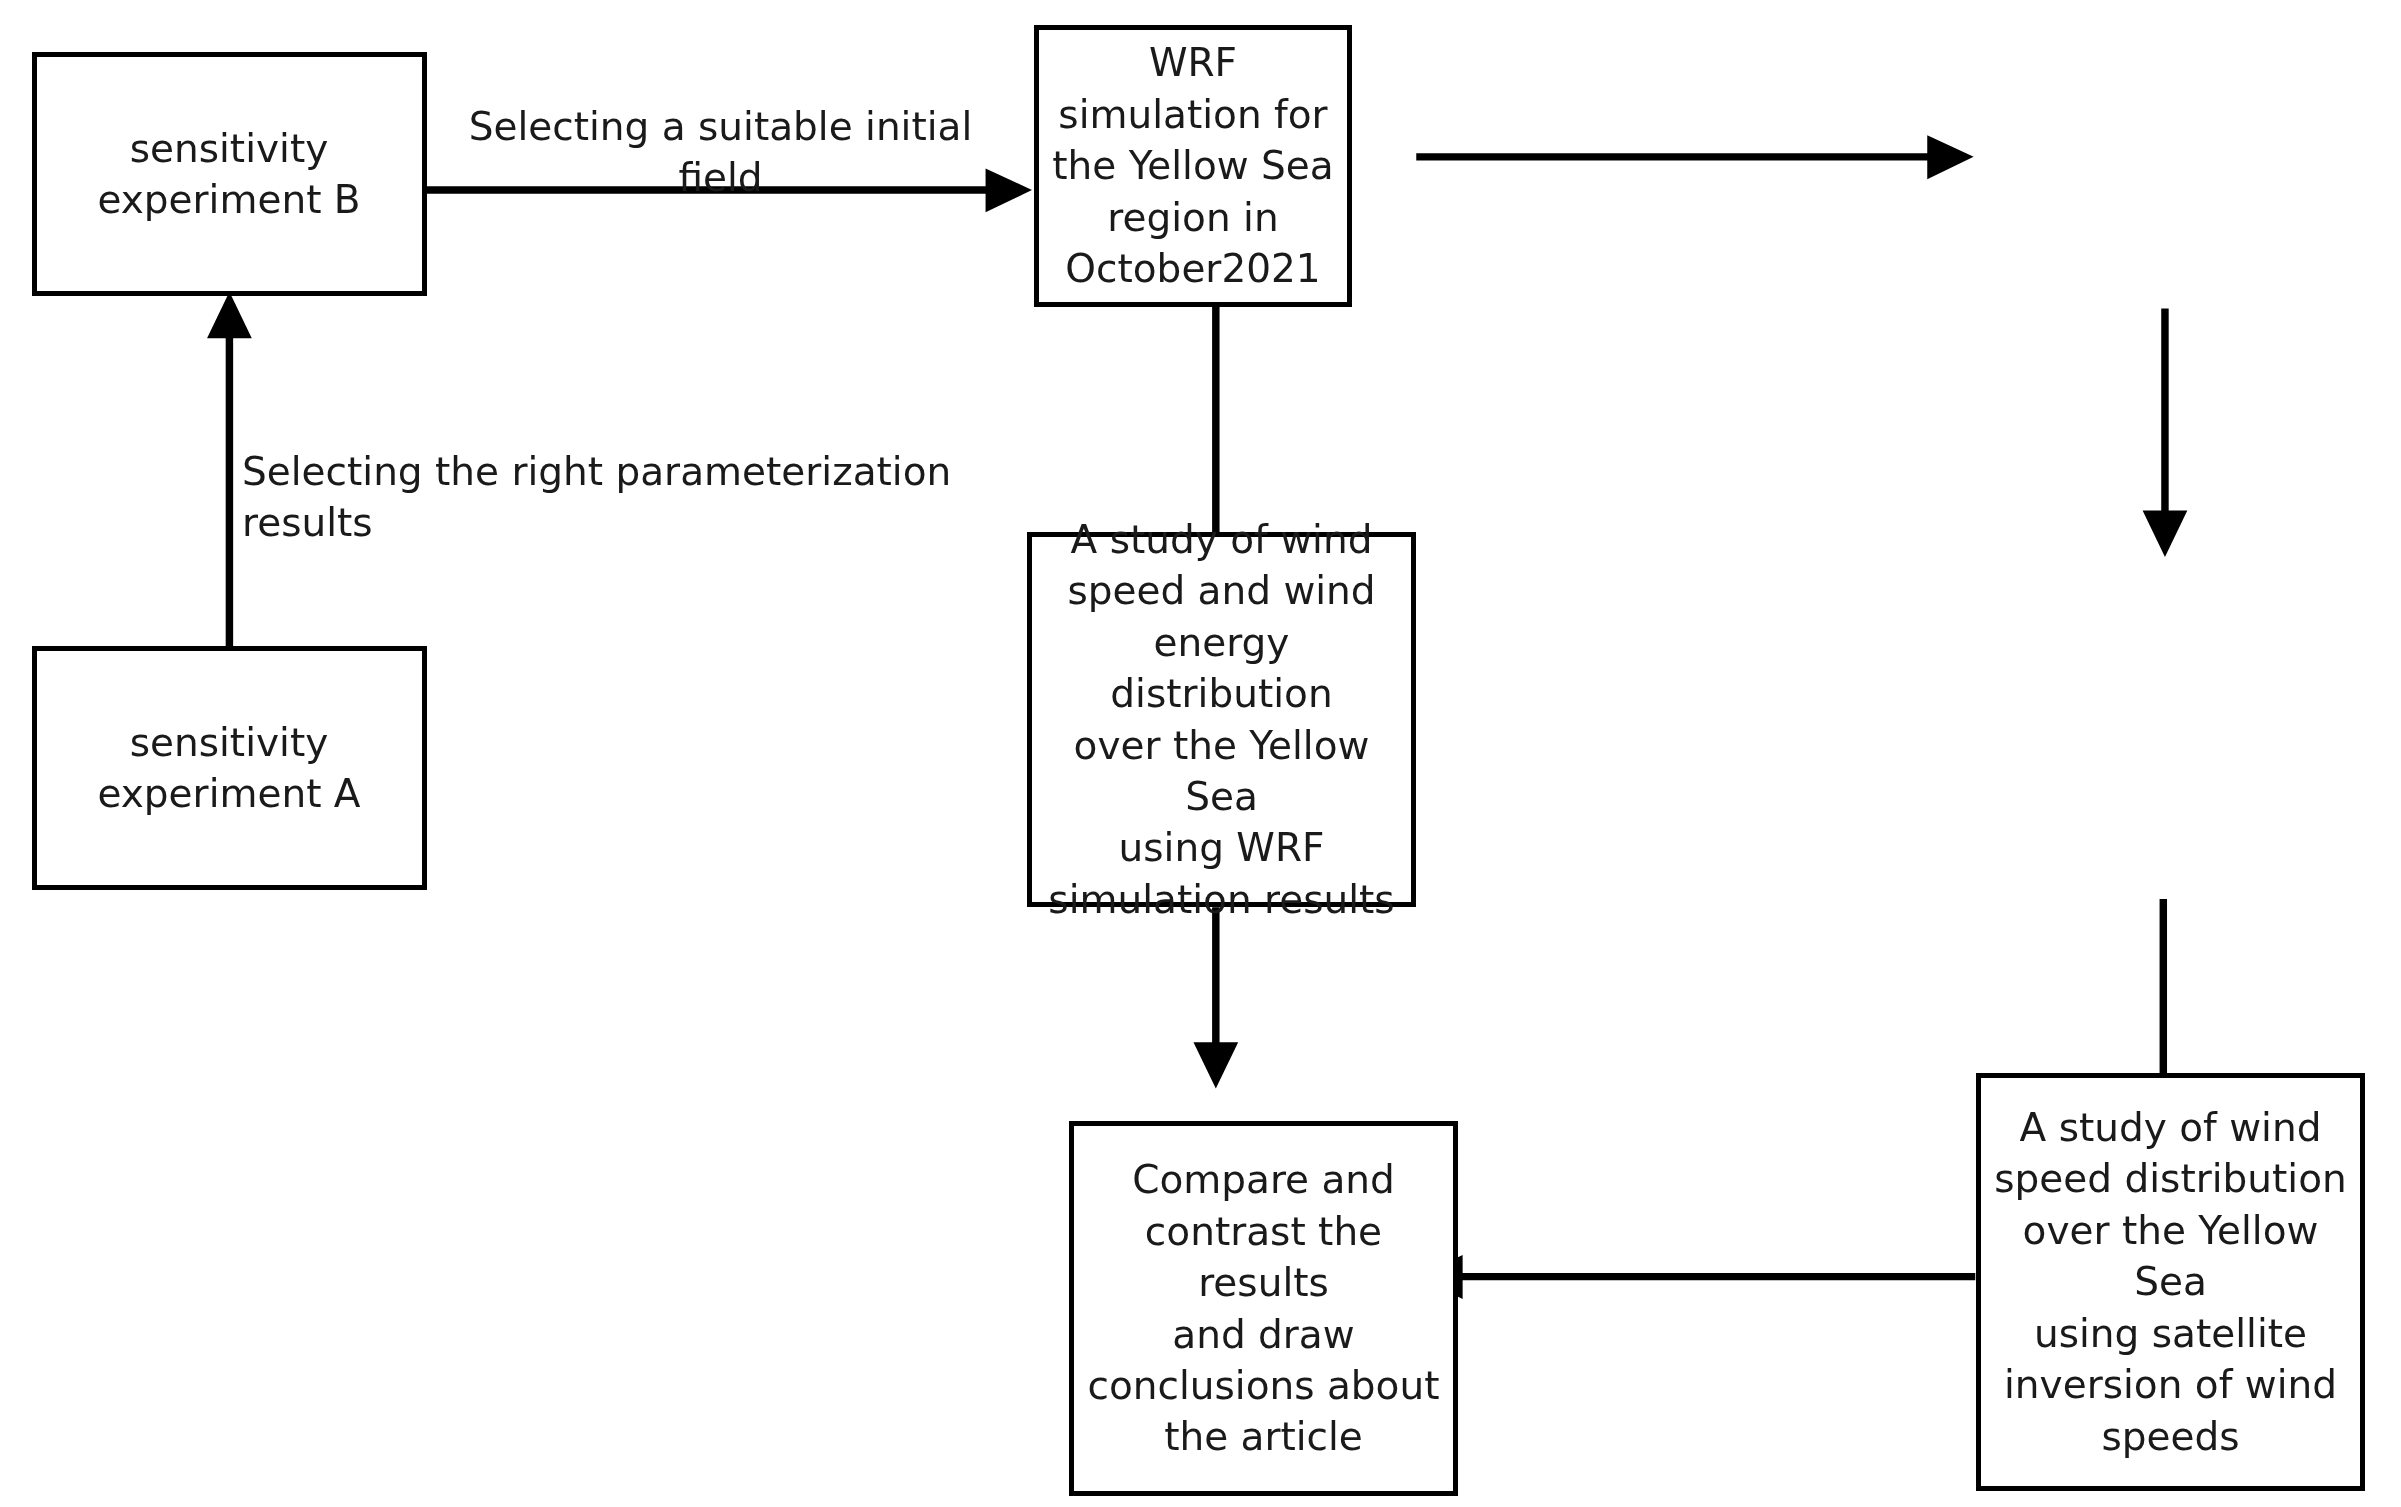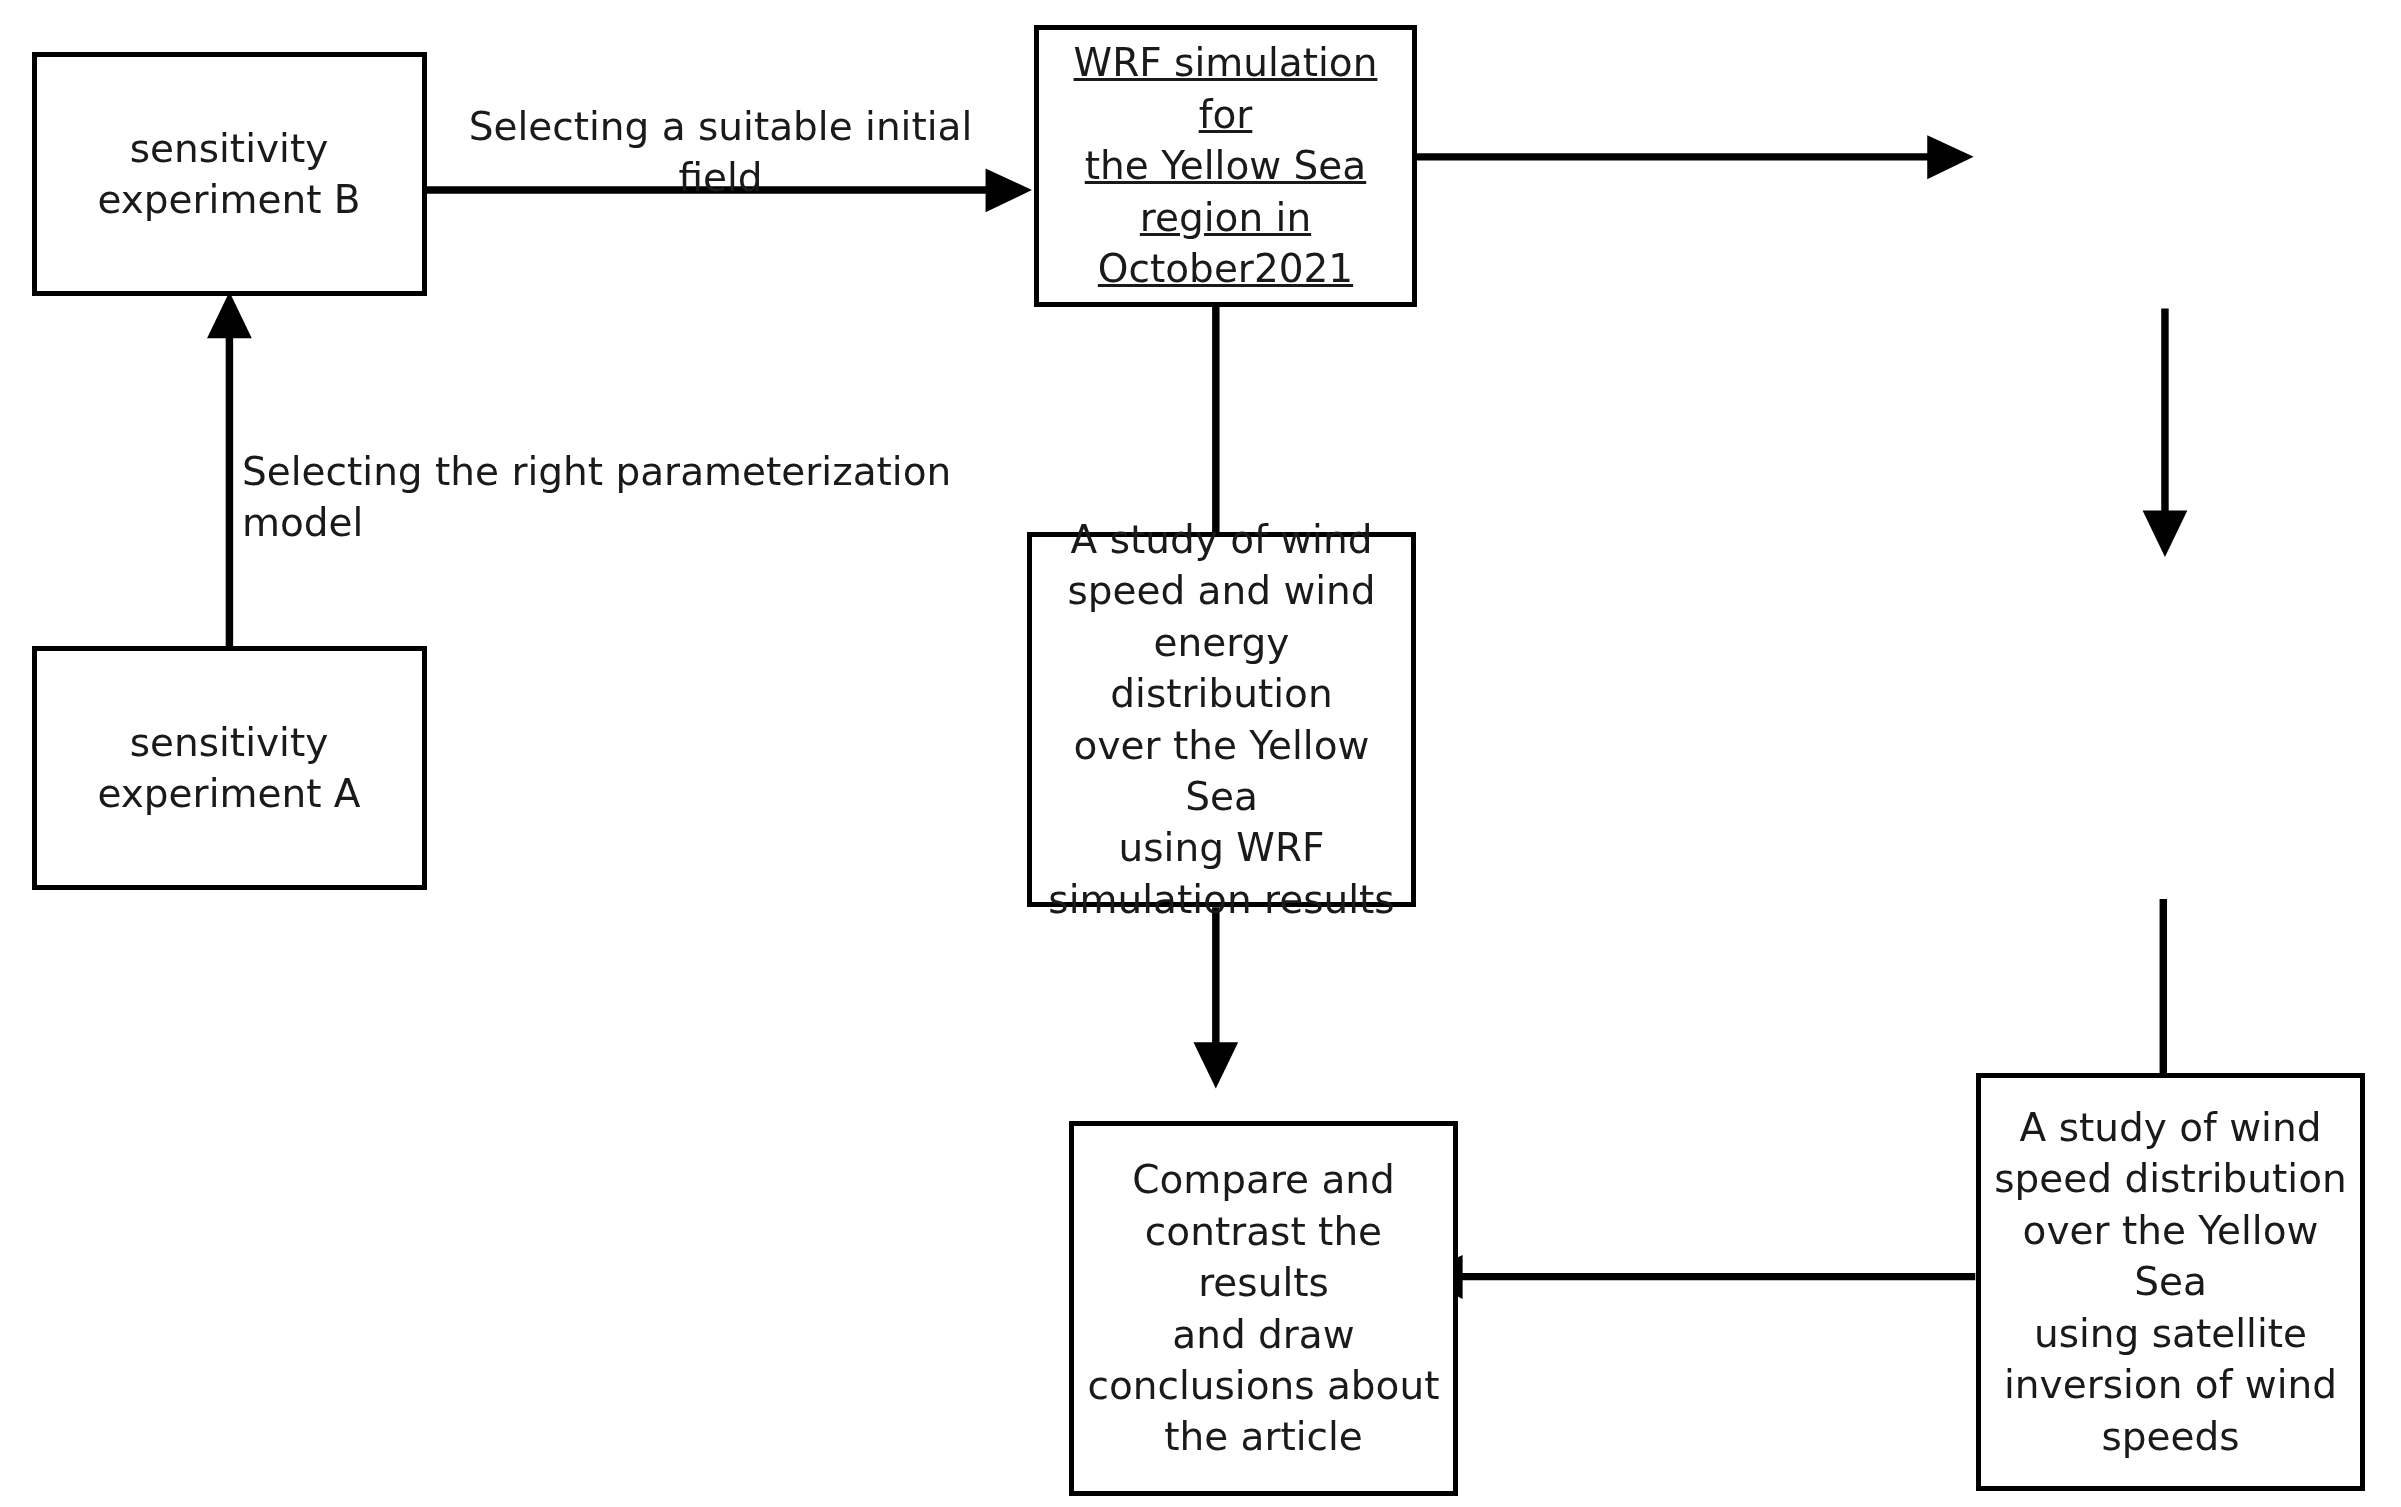--- a/index.html
+++ b/index.html
@@ -111,21 +111,21 @@
   <div class="node" style="left:31.5px; top:52px; width:395px; height:244px;">
     <span class="nlabel">sensitivity
 experiment B</span>
   </div>
 
   <div class="node" style="left:31.5px; top:646px; width:395px; height:244px;">
     <span class="nlabel">sensitivity
 experiment A</span>
   </div>
 
-  <div class="node" style="left:1034px; top:25px; width:383px; height:282px;text-decoration:underline;">
+  <div class="node" style="left:1034px; top:25px; width:318px; height:282px;">
     <span class="nlabel">WRF simulation for
 the Yellow Sea
 region in
 October2021</span>
   </div>
 
 
   <div class="node" style="left:1027px; top:532px; width:389px; height:375px;">
     <span class="nlabel">A study of wind
 speed and wind
@@ -149,16 +149,16 @@
 speed distribution
 over the Yellow Sea
 using satellite
 inversion of wind
 speeds</span>
   </div>
 
   <div class="edge-label" style="left:439px; top:102px; width:563px;">Selecting a suitable initial field</div>
 
 
-  <div class="edge-label" style="left:242px; top:447px; width:837px; text-align:left;">Selecting the right parameterization model</div>
+  <div class="edge-label" style="left:242px; top:447px; width:837px; text-align:left;">Selecting the right parameterization results</div>
 
 </div>
 
 
 </body></html>

